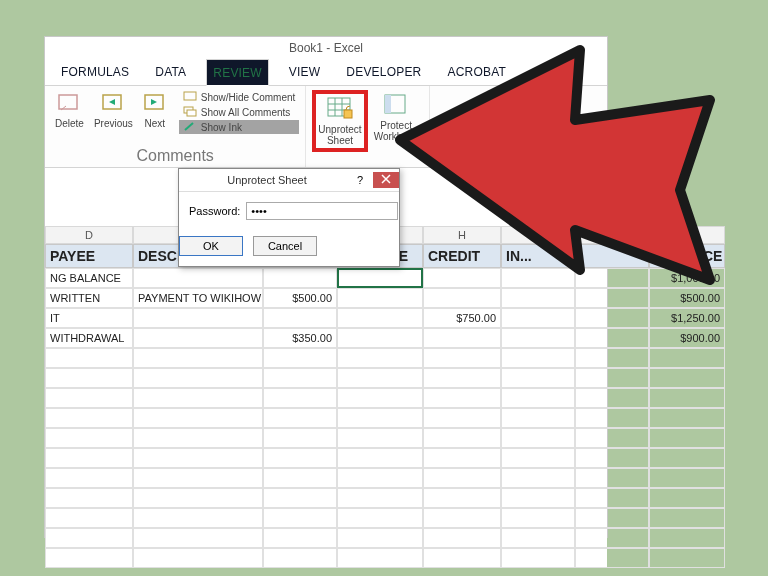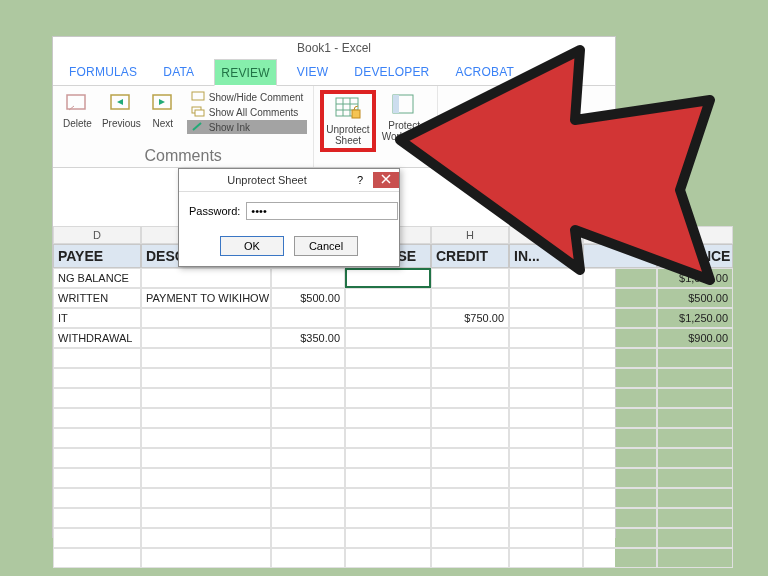--- a/index.html
+++ b/index.html
@@ -13,47 +13,46 @@
   position: relative;
 }
 .app-window {
   position: absolute;
   left: 44px;
   top: 36px;
   width: 564px;
   height: 502px;
   background: #fff;
   border: 1px solid #c8c8c8;
-  margin-left: 8px;
 }
 .titlebar {
   text-align: center;
   font-size: 12px;
   color: #555;
   padding: 4px 0;
   background: #fff;
 }
 .tabs {
   display: flex;
   gap: 14px;
   padding: 0 10px;
   border-bottom: 1px solid #d4d4d4;
 }
 .tab {
   padding: 6px 6px 5px 6px;
   font-size: 12px;
-  color: #3b82f6;
+  color: #0f172a;
   letter-spacing: .2px;
   cursor: pointer;
 }
 .tab.active {
   color: #217346;
   border: 1px solid #d4d4d4;
   border-bottom: 1px solid #fff;
-  background: #86efac;
+  background: #0f172a;
   margin-bottom: -1px;
 }
 .ribbon {
   display: flex;
   background: #fdfdfd;
   border-bottom: 1px solid #d4d4d4;
   height: 82px;
 }
 .ribbon-group {
   border-right: 1px solid #e6e6e6;
@@ -165,21 +164,20 @@
 .dlg-close { background: #c8504f; color: #fff; }
 .dlg-body { padding: 10px; display: flex; align-items: center; gap: 6px; }
 .dlg-body input {
   flex: 1;
   border: 1px solid #aaa;
   padding: 2px 4px;
   font-size: 11px;
 }
 .dlg-buttons {
   display: flex;
-  justify-content: center;
   gap: 10px;
   padding: 6px 0 10px 0;
 }
 .dlg-buttons button {
   width: 64px;
   padding: 3px 0;
   font-size: 11px;
   border: 1px solid #999;
   background: #f3f3f3;
   cursor: pointer;

